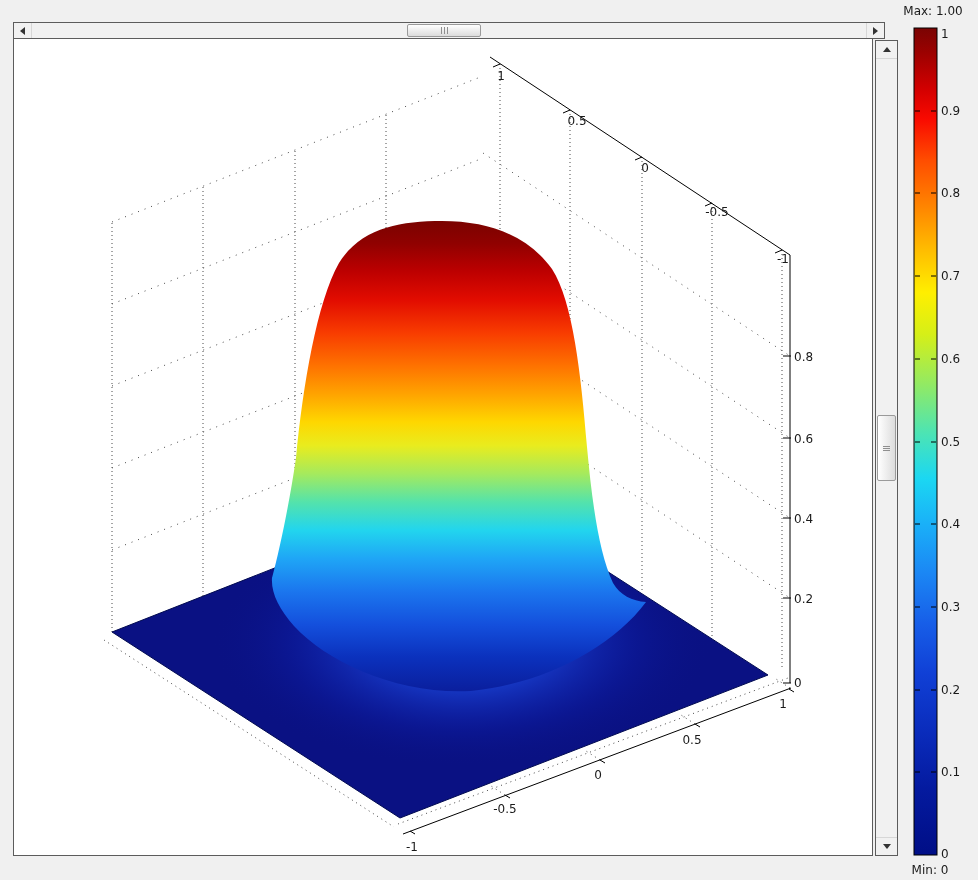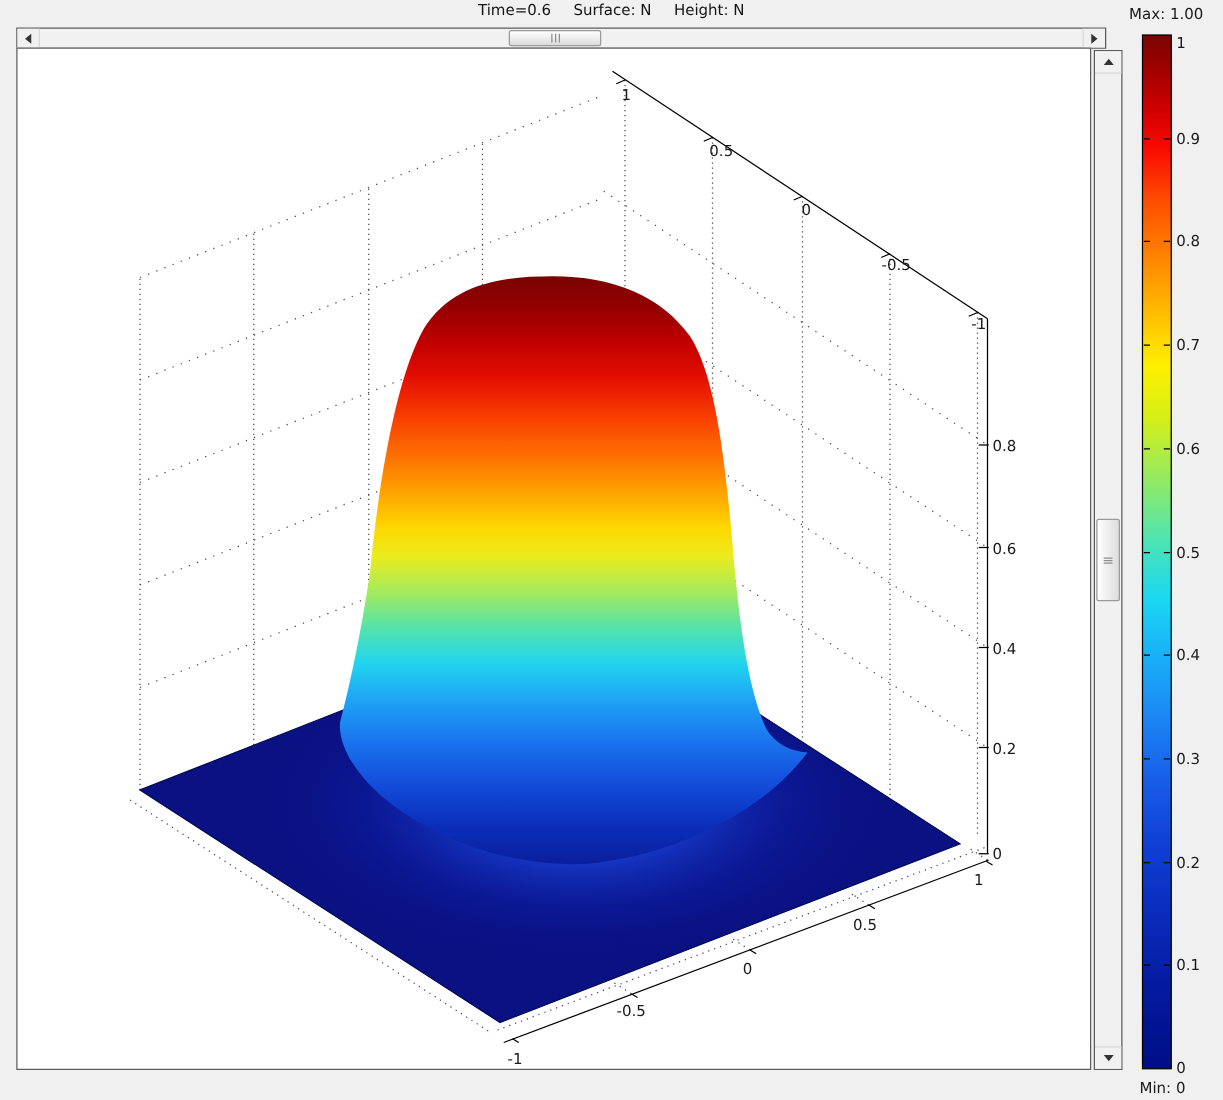--- a/index.html
+++ b/index.html
@@ -42,25 +42,20 @@
   .plot-area svg{position:absolute;left:0;top:0;}
   
   .cbar-svg{position:absolute;left:898px;top:0;}
   text{font-family:"DejaVu Sans","Liberation Sans",sans-serif;font-size:12px;fill:#1a1a1a;}
 </style>
 </head>
 <body>
 
 <div class="app">
 
-  <div class="title-bar">
-    <span>Time=0.6</span>
-    <span>Surface: N</span>
-    <span>Height: N</span>
-  </div>
 
   <div class="hscroll">
     <div class="sbtn left">
       <span class="tri-left"></span>
     </div>
     <div class="hthumb">
       <span class="hgrip">
           <i></i>
           <i></i>
           <i></i>

